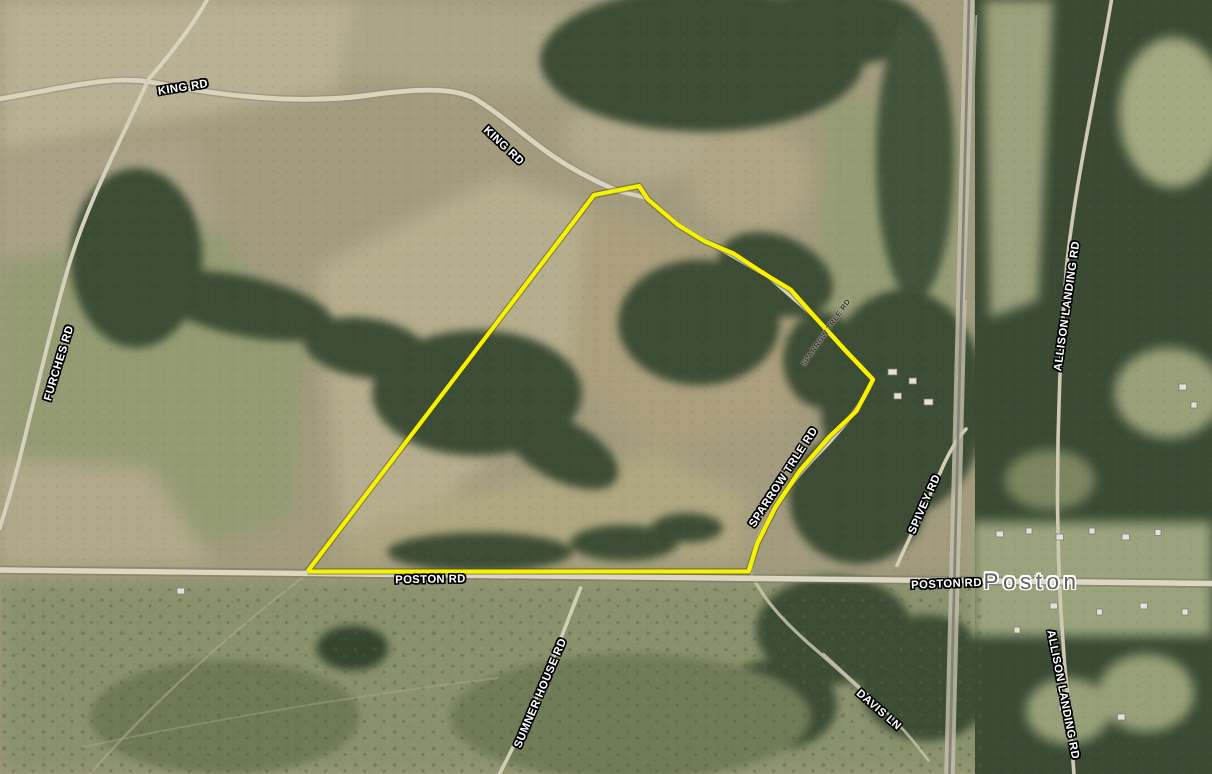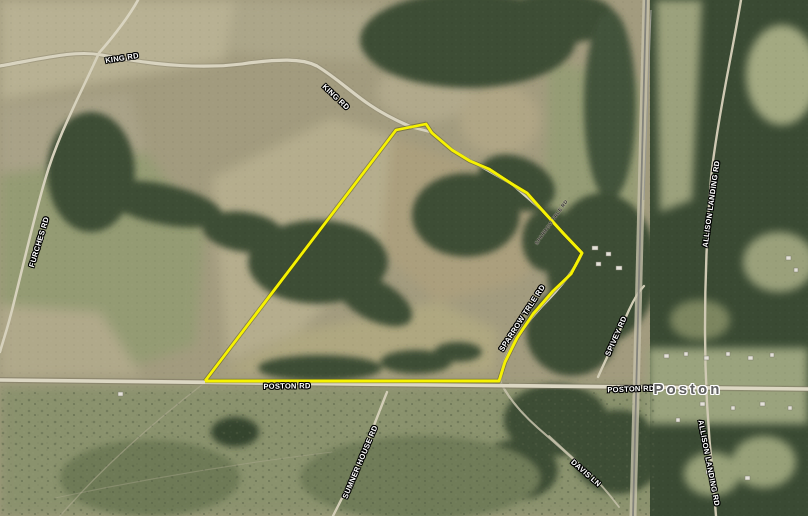--- a/index.html
+++ b/index.html
@@ -26,21 +26,21 @@
   .rlabel.tiny{
     font-size:5px;
     color:#2e2e2e;
     font-weight:bold;
     text-shadow:0 0 1px #cfcab5,0 0 1px #cfcab5;
   }
   .place{
     position:absolute;
     transform:translate(-50%,-50%);
     color:#5f5f5f;
-    font-weight:bold;
+    font-weight:normal;
     font-size:15px;
     letter-spacing:3px;
     white-space:nowrap;
     text-shadow:-1px 0 #fff,1px 0 #fff,0 -1px #fff,0 1px #fff,
                 -1px -1px #fff,1px 1px #fff,-1px 1px #fff,1px -1px #fff;
     pointer-events:none;
   }
 </style>
 </head>
 <body>

